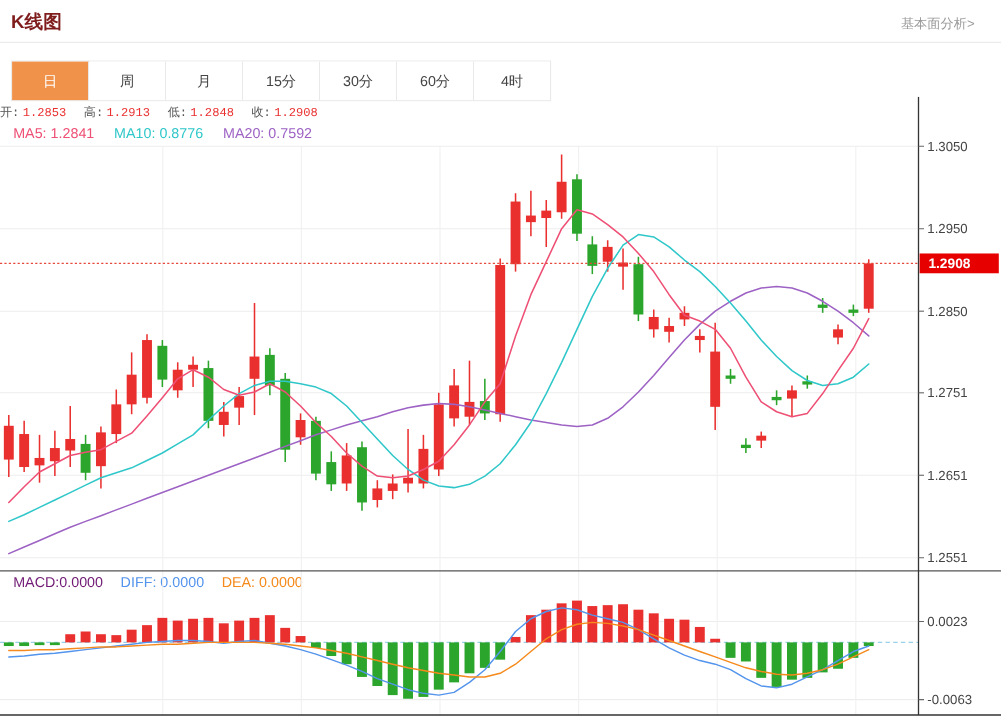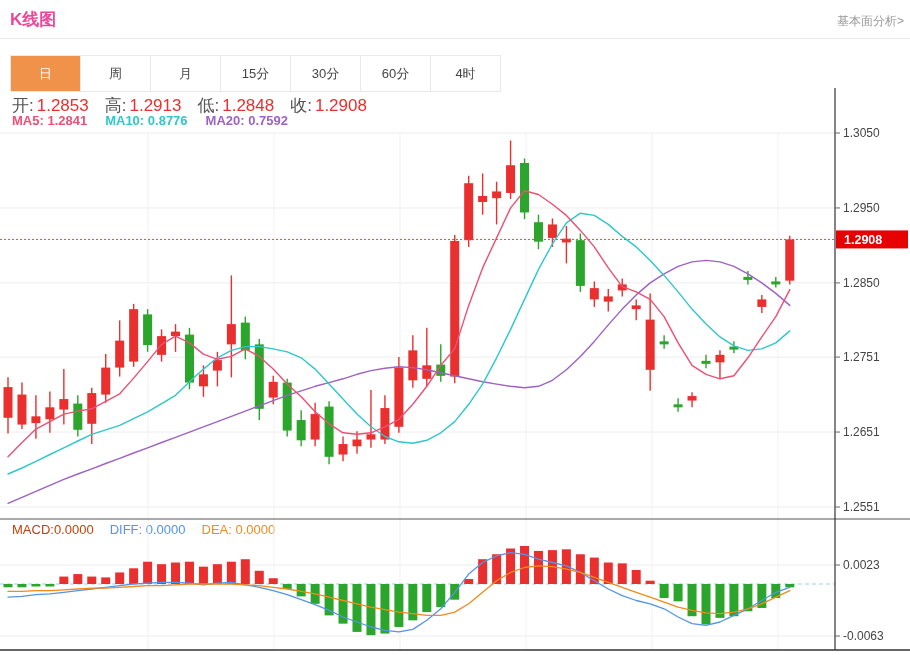--- a/index.html
+++ b/index.html
@@ -1,32 +1,32 @@
 <!DOCTYPE html>
 <html><head>
 <meta charset="utf-8">
 <style>
   html,body{margin:0;padding:0;background:#fff;font-family:"Liberation Sans",sans-serif;}
   .page{position:relative;width:910px;height:655px;background:#fff;overflow:hidden;}
-  .header-title{position:absolute;left:10px;top:8px;font-size:17px;font-weight:bold;color:#ec4899;}
-  .header-link{position:absolute;right:6px;top:13px;font-size:12px;color:#999;text-decoration:none;cursor:pointer;}
+  .header-title{position:absolute;left:10px;top:8px;font-size:17px;font-weight:bold;color:#7f1d1d;}
+  .header-link{position:absolute;right:24px;top:13px;font-size:12px;color:#999;text-decoration:none;cursor:pointer;}
   .header-rule{position:absolute;left:0;top:38px;width:910px;height:1px;background:#e8e8e8;}
   .tabs{position:absolute;left:10px;top:55px;display:flex;border:1px solid #e9e9e9;background:#fff;}
   .tab{width:69px;height:35px;line-height:35px;text-align:center;font-size:13px;color:#444;border-right:1px solid #e9e9e9;cursor:pointer;background:#fff;}
   .tab:last-child{border-right:none;}
   .tab.sel{background:#f0924a;color:#fff;}
-  .info1{position:absolute;left:12px;top:94px;font-size:17px;white-space:nowrap;}
+  .info1{position:absolute;left:0;top:94px;font-size:11px;white-space:nowrap;font-family:Liberation Mono, monospace;}
   .info1 .lbl{color:#555;}
   .info1 .val{color:#e9302f;margin-left:3px;margin-right:16px;}
   .info2{position:absolute;left:12px;top:113px;font-size:13px;white-space:nowrap;}
-  .info2 .seg{margin-right:18px;font-weight:bold;}
+  .info2 .seg{margin-right:18px;}
   .c-ma5{color:#ee4f74;} .c-ma10{color:#2fc7c9;} .c-ma20{color:#9d62c4;}
   .info3{position:absolute;left:12px;top:522px;font-size:13px;white-space:nowrap;}
   .info3 .seg{margin-right:16px;}
-  .c-macd{color:#c2410c;} .c-diff{color:#5394ec;} .c-dea{color:#f5891b;}
+  .c-macd{color:#701a75;} .c-diff{color:#5394ec;} .c-dea{color:#f5891b;}
   #chart{position:absolute;left:0;top:88px;}
   #chart text{font-family:"Liberation Sans",sans-serif;}
 </style>
 </head>
 <body>
 
 <div class="page">
   <div class="header-title">K线图</div>
   <a class="header-link">基本面分析&gt;</a>
   <div class="header-rule"></div>

